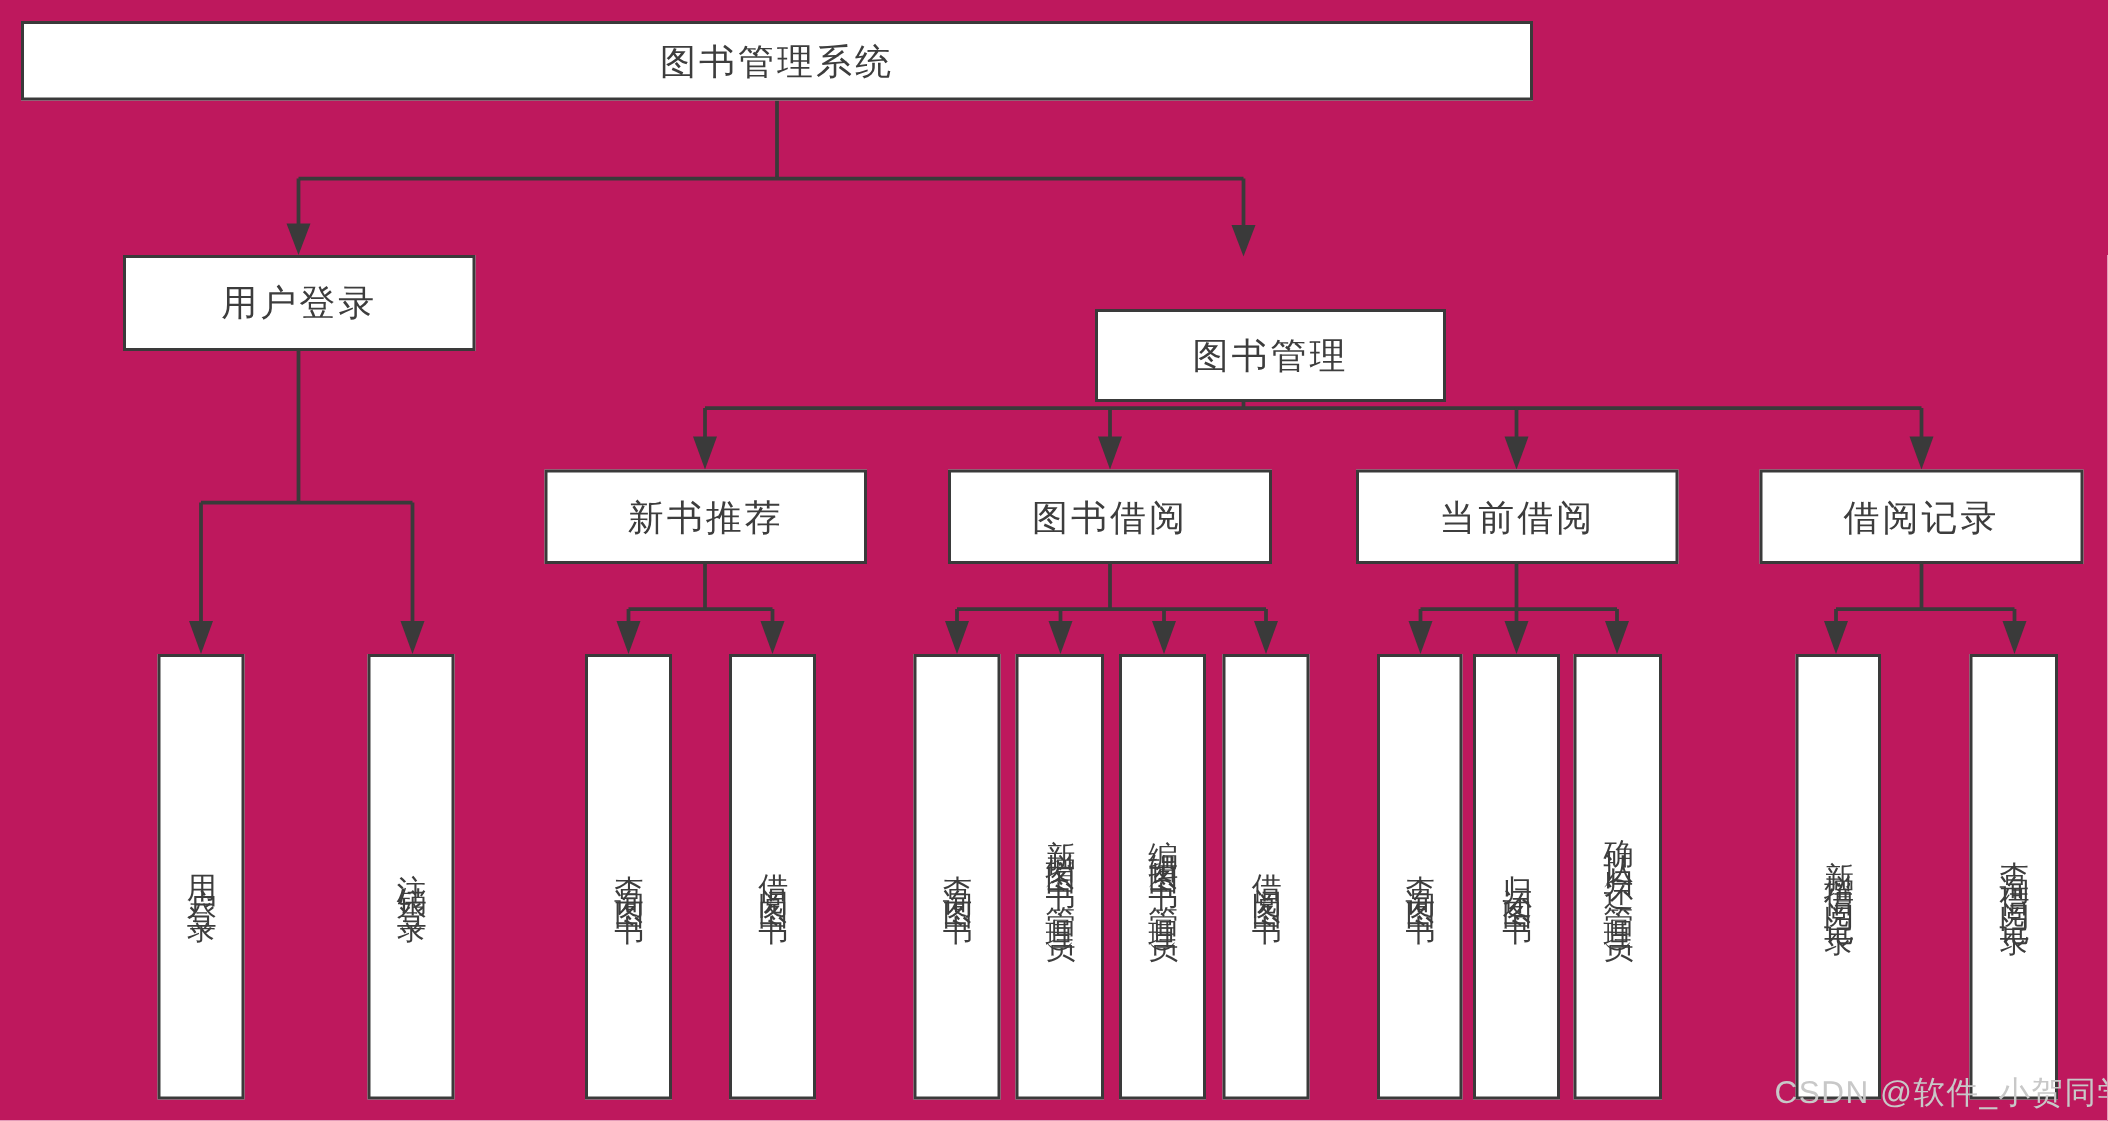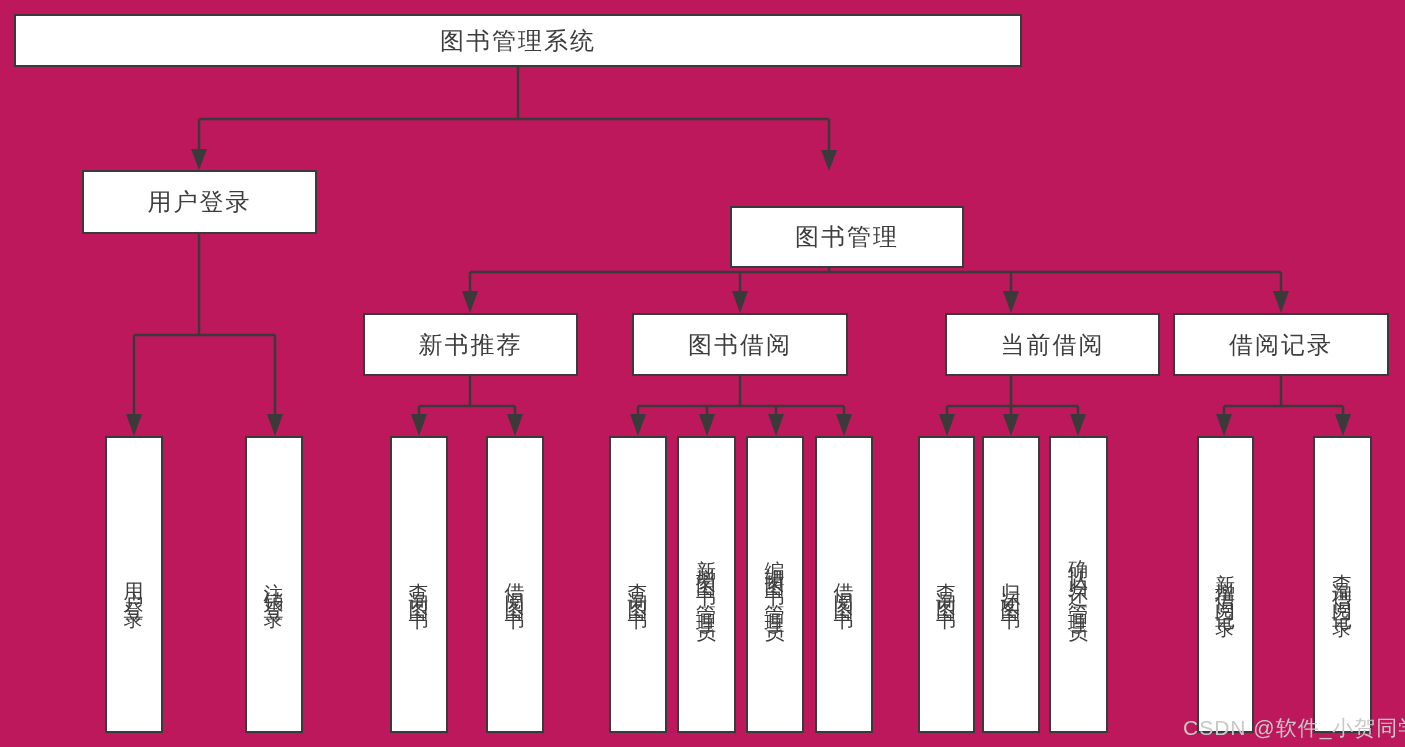--- a/index.html
+++ b/index.html
@@ -138,21 +138,21 @@
   <div class="box" style="left:730px; top:171px; width:234px; height:62px;margin-top:35px;">
     <span class="h-label">图书管理</span>
   </div>
 
   <div class="box" style="left:632px; top:313px; width:216px; height:63px;">
     <span class="h-label">图书借阅</span>
   </div>
   <div class="box" style="left:363px; top:313px; width:215px; height:63px;">
     <span class="h-label">新书推荐</span>
   </div>
-  <div class="box" style="left:904px; top:313px; width:215px; height:63px;margin-left:41px;">
+  <div class="box" style="left:904px; top:313px; width:215px; height:63px;">
     <span class="h-label">当前借阅</span>
   </div>
   <div class="box" style="left:1173px; top:313px; width:216px; height:63px;font-family:Liberation Serif, serif;">
     <span class="h-label">借阅记录</span>
   </div>
 
   <div class="box" style="left:105px; top:436px; width:58px; height:297px;">
     <span class="v-label">用户登录</span>
   </div>
   <div class="box" style="left:245px; top:436px; width:58px; height:297px;">

